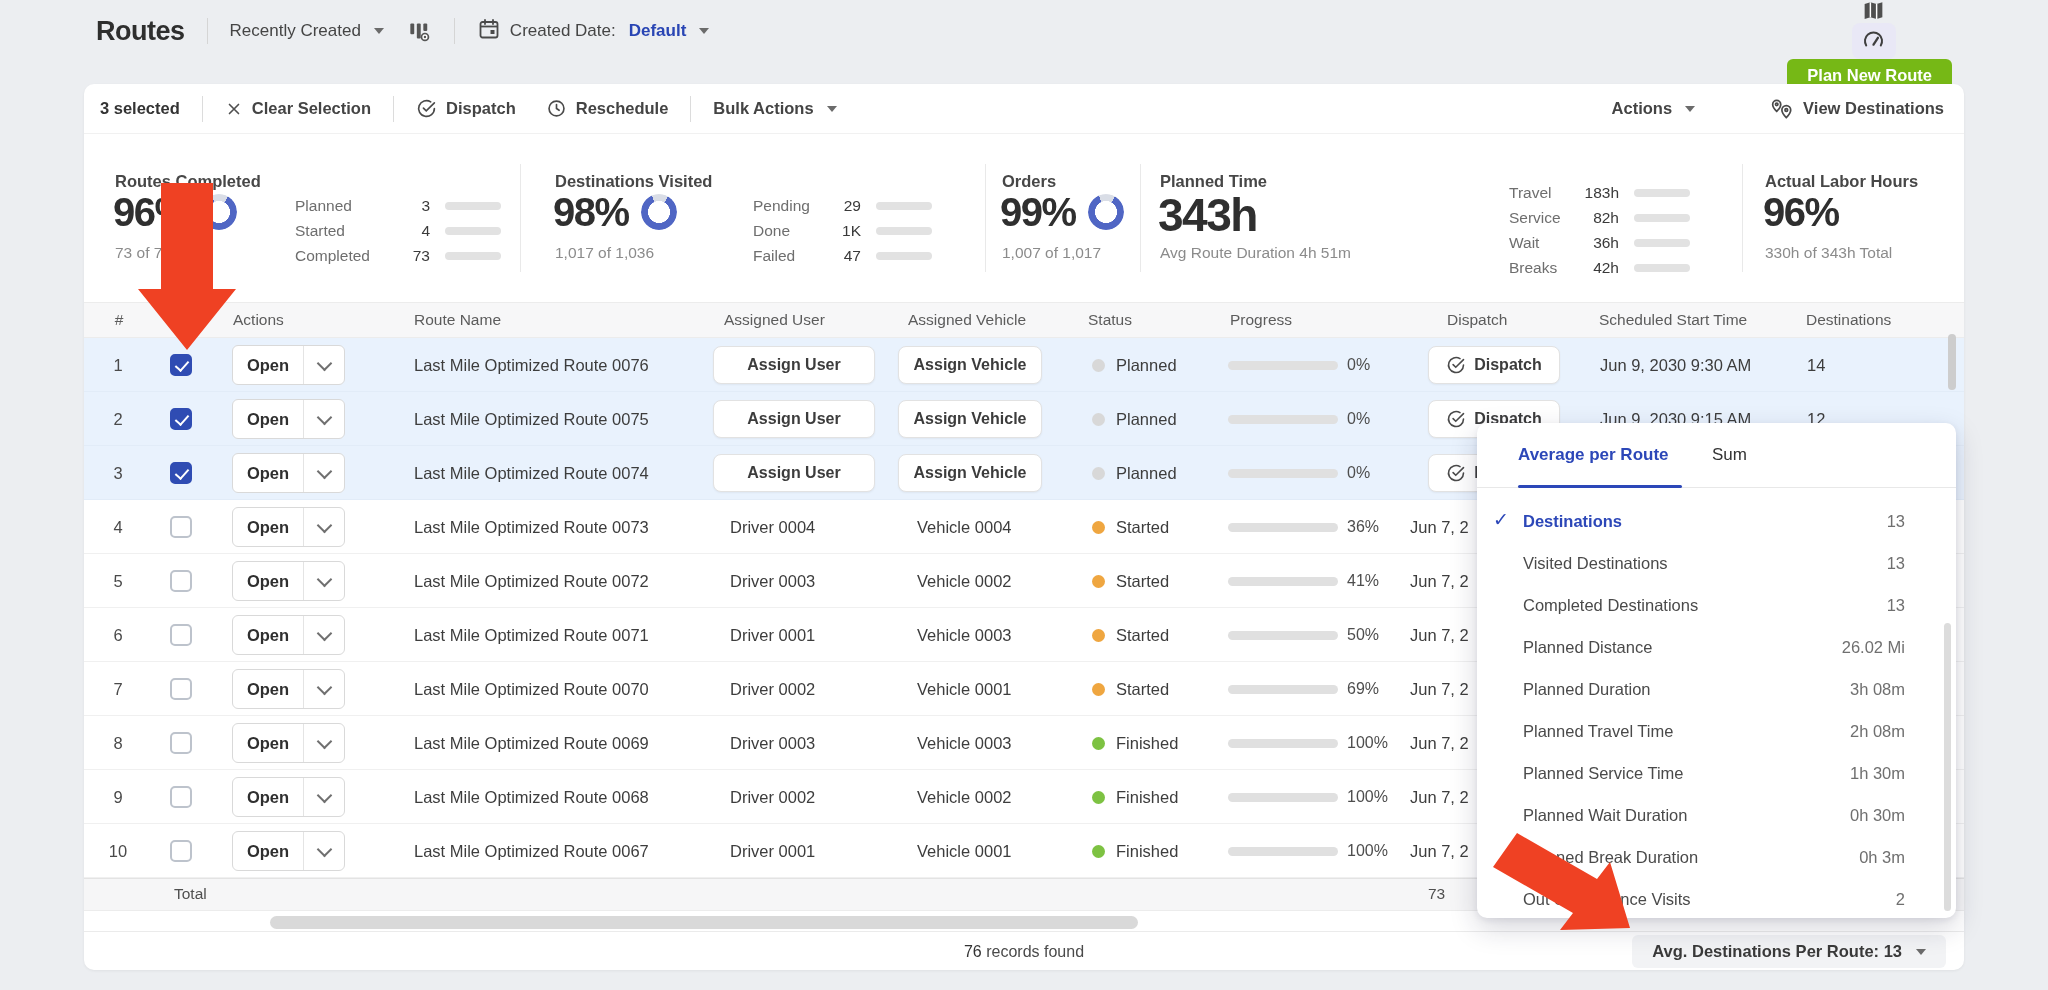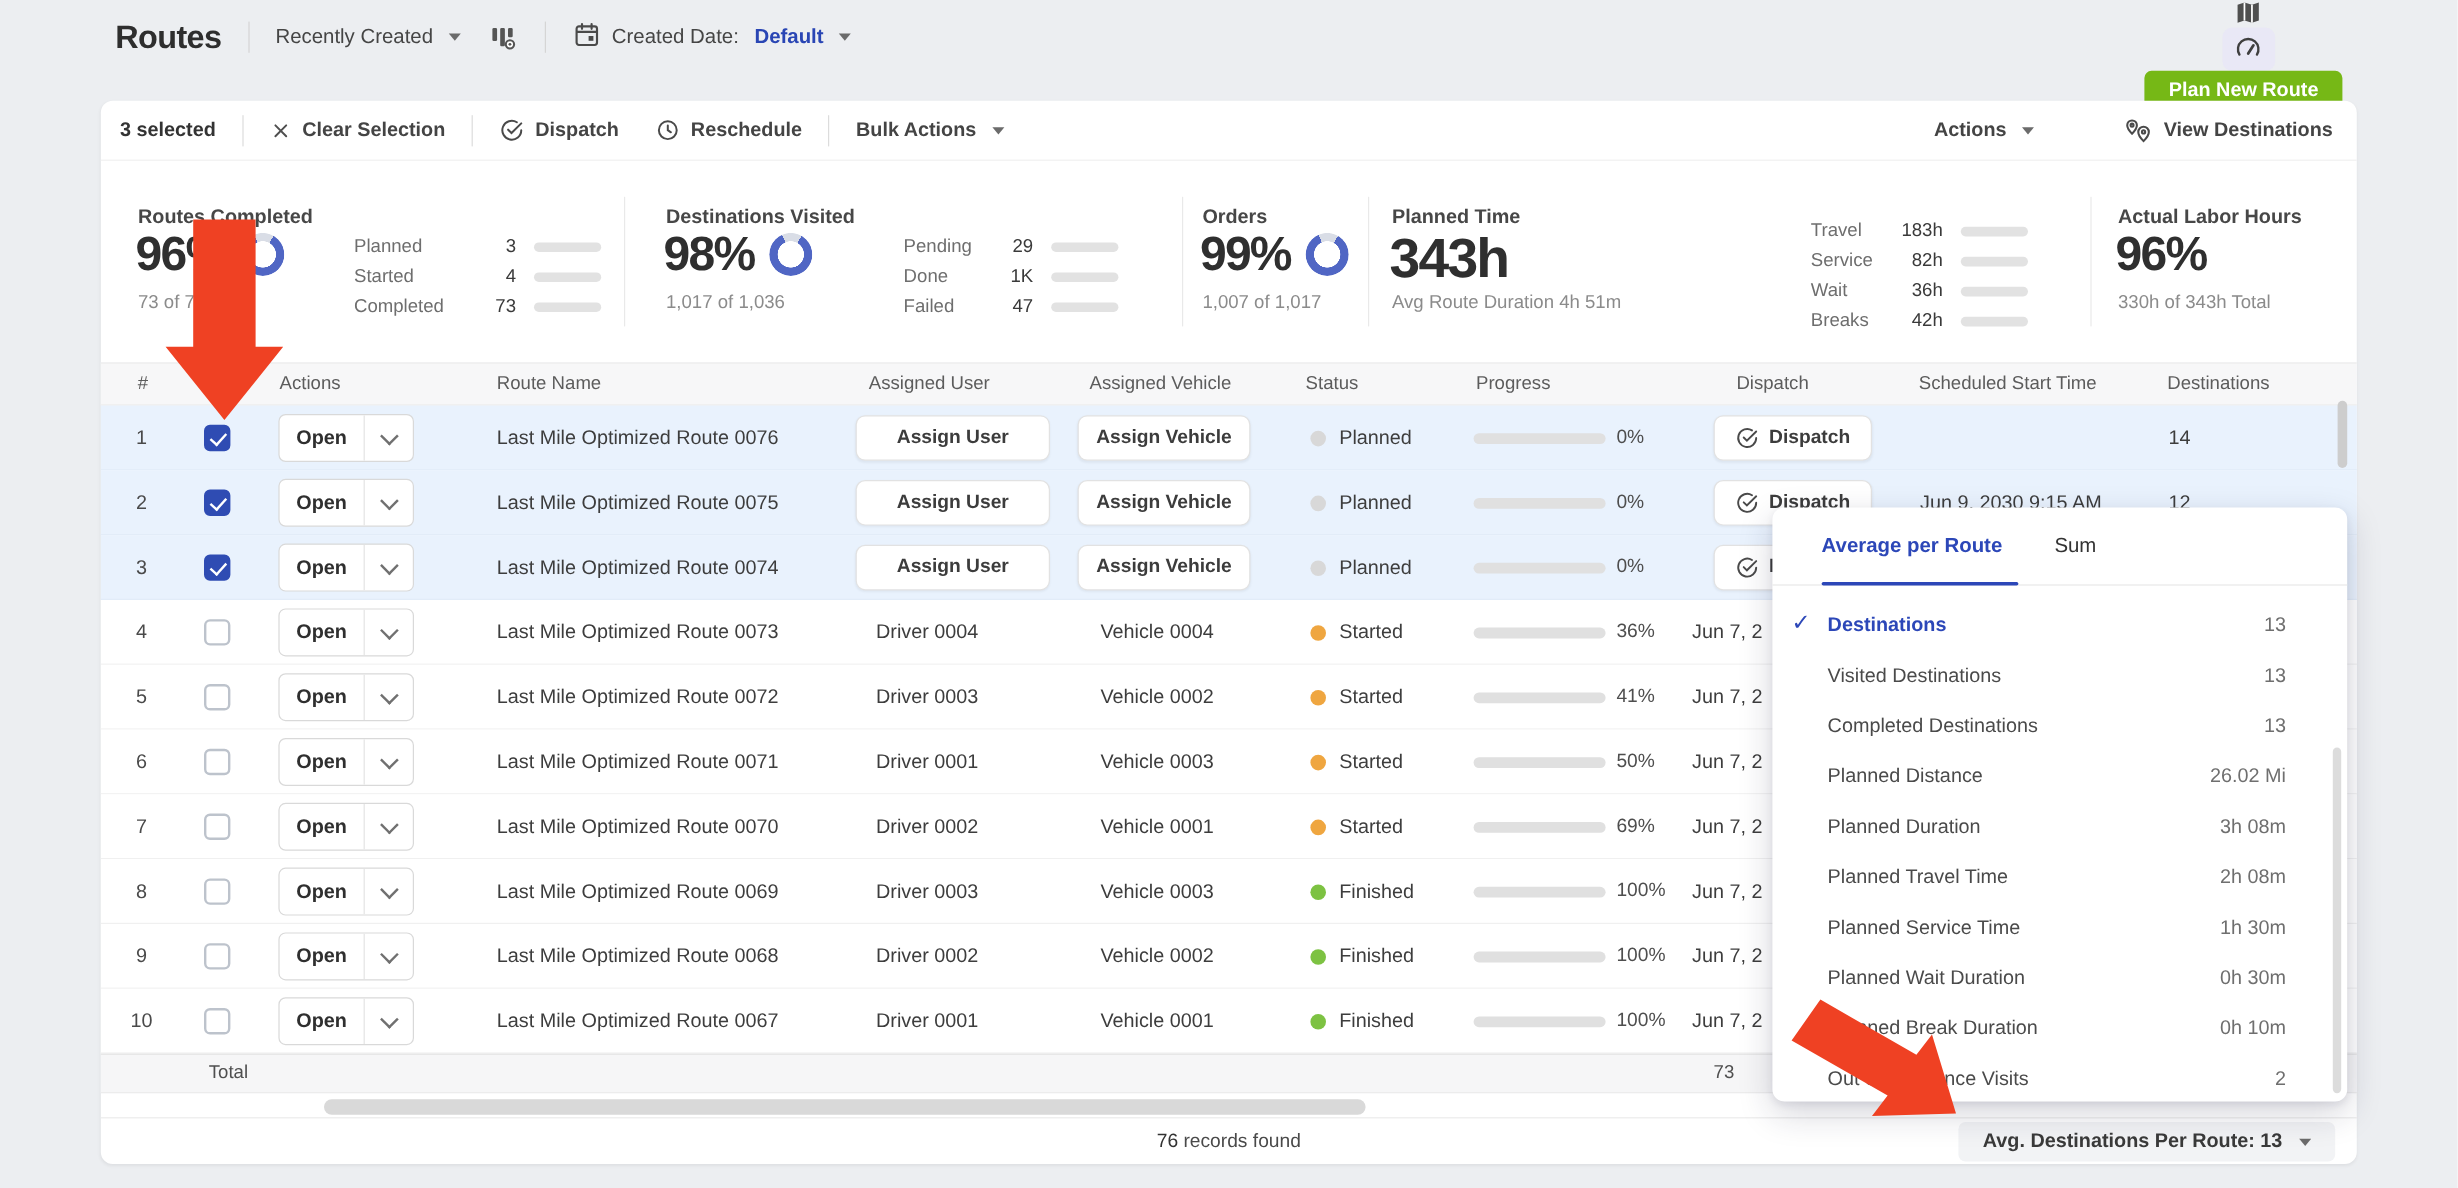--- a/index.html
+++ b/index.html
@@ -387,20 +387,21 @@
         <div class="cell c-dispatch-btn">
           <span class="wbtn">
             <svg width="20" height="20" viewBox="0 0 24 24" fill="none" stroke="#4a4a4a" stroke-width="1.9" stroke-linecap="round">
               <path d="M21 12a9 9 0 1 1-4.2-7.6"></path>
               <path d="M8.5 11.5l3.2 3.2L21 5.5"></path>
             </svg>
             <span>Dispatch</span>
           </span>
         </div>
 
+        <div class="cell c-start">Jun 9, 2030 9:30 AM</div>
         <div class="cell c-dest">14</div>
       </div>
 
       <div class="trow checked">
         <div class="cell c-num">2</div>
         <div class="cell c-check">
           <span class="cb checked"></span>
         </div>
         <div class="cell c-actions">
           <span class="split">
@@ -783,21 +784,21 @@
 
       <div class="pitem">
 
         <span class="plabel">Planned Wait Duration</span>
         <span class="pval">0h 30m</span>
       </div>
 
       <div class="pitem">
 
         <span class="plabel">Planned Break Duration</span>
-        <span class="pval">0h 10m</span>
+        <span class="pval">0h 3m</span>
       </div>
 
       <div class="pitem">
 
         <span class="plabel">Out of Sequence Visits</span>
         <span class="pval">2</span>
       </div>
 
   </div>
   <div class="pscroll"></div>

